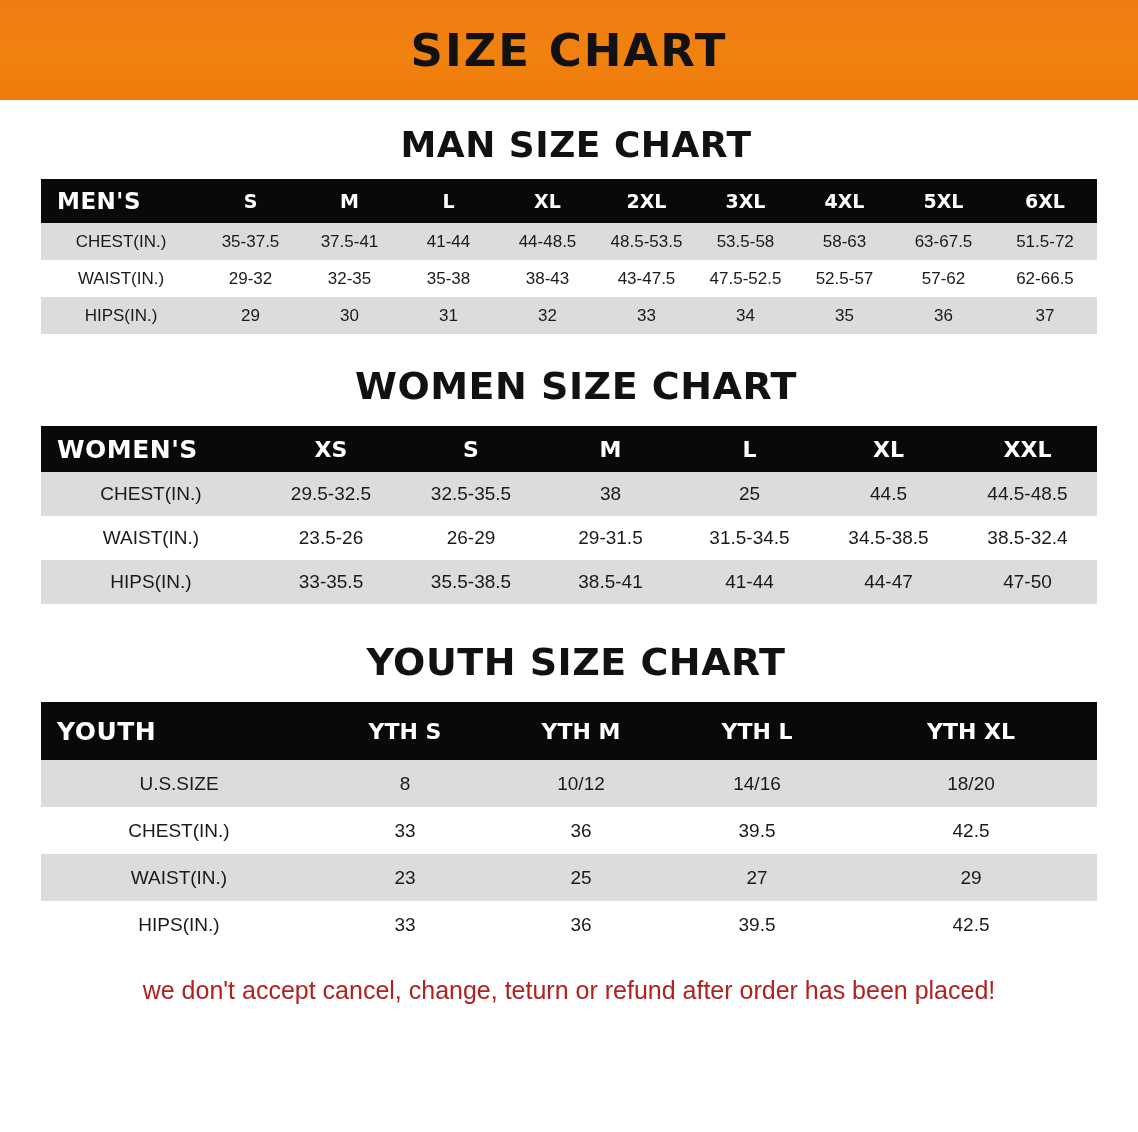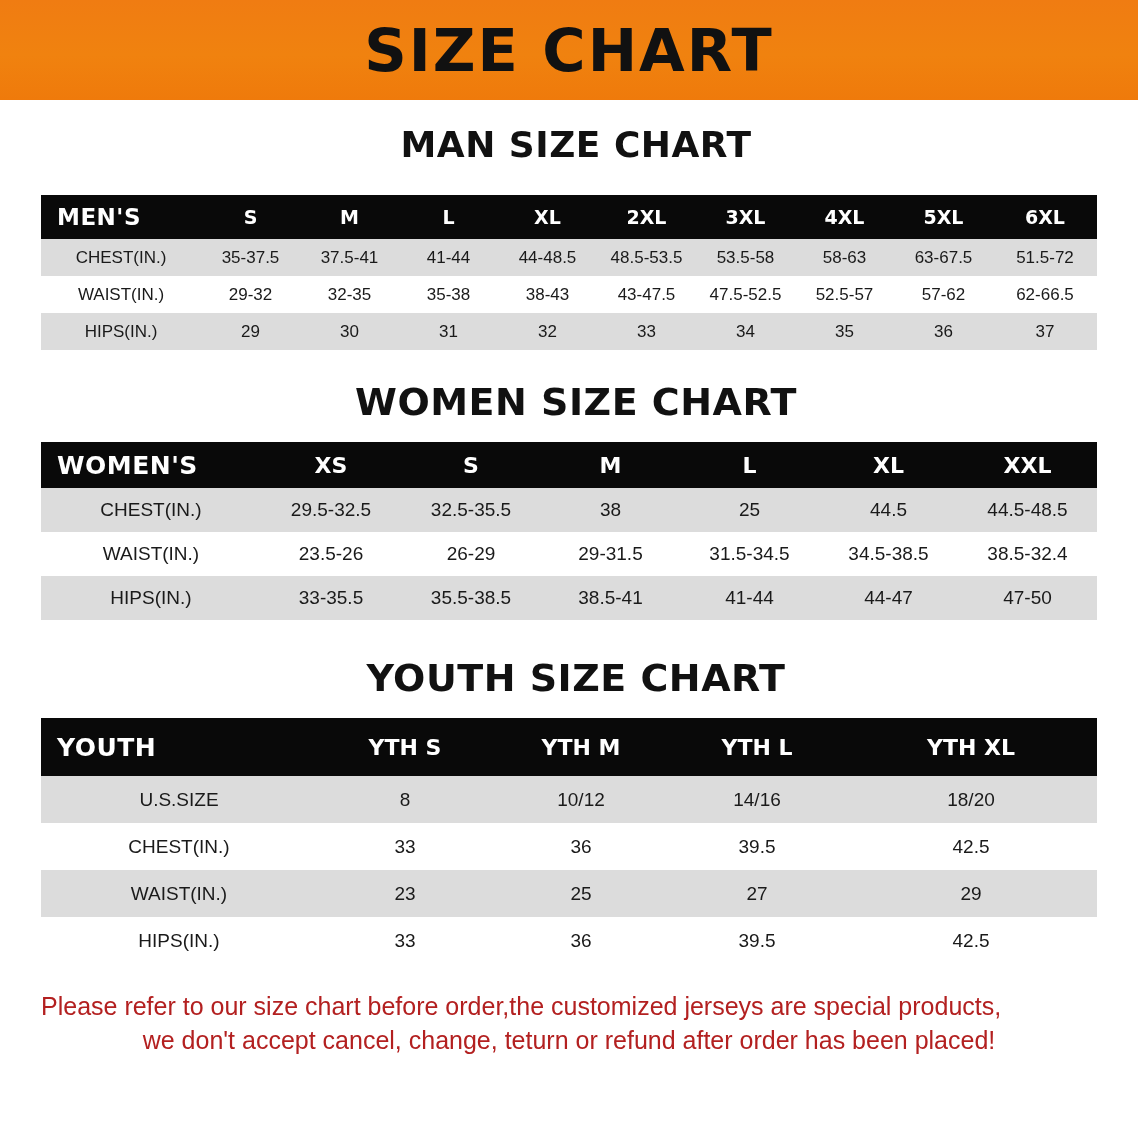--- a/index.html
+++ b/index.html
@@ -25,21 +25,21 @@
     width: 100%;
     height: 100px;
     background: linear-gradient(180deg, #f07c12 0%, #f0820f 55%, #ef7a0b 100%);
     display: flex;
     align-items: center;
     justify-content: center;
   }
   .banner-title {
     font-family: "DejaVu Sans", sans-serif;
     font-weight: bold;
-    font-size: 59px;
+    font-size: 45px;
     letter-spacing: 2px;
     color: #111111;
     line-height: 1;
     text-align: center;
   }
 
   
   .section-heading {
     text-align: center;
     font-family: "DejaVu Sans", sans-serif;
@@ -49,21 +49,21 @@
     padding-left: 14px;
   }
   .h-man    { font-size: 36px; margin-top: 24px; }
   .h-women  { font-size: 38px; margin-top: 30px; }
   .h-youth  { font-size: 38px; margin-top: 36px; }
 
   
   .table-wrap {
     margin: 0 auto;
   }
-  .wrap-man   { width: 1056px; margin-top: 30px; }
+  .wrap-man   { width: 1056px; margin-top: 14px; }
   .wrap-women { width: 1056px; margin-top: 18px; }
   .wrap-youth { width: 1056px; margin-top: 18px; }
 
   table {
     border-collapse: collapse;
     width: 100%;
     table-layout: fixed;
   }
   thead th {
     background: #090909;
@@ -300,17 +300,16 @@
           <td>33</td>
           <td>36</td>
           <td>39.5</td>
           <td>42.5</td>
         </tr>
       </tbody>
     </table>
   </div>
 
   <div class="note">
-    <span class="note-line">Please refer to our size chart before order,the customized jerseys are special products,</span>
     <span class="note-line note-line-2">we don't accept cancel, change, teturn or refund after order has been placed!</span>
   </div>
 
 </div>
 
 </body></html>

